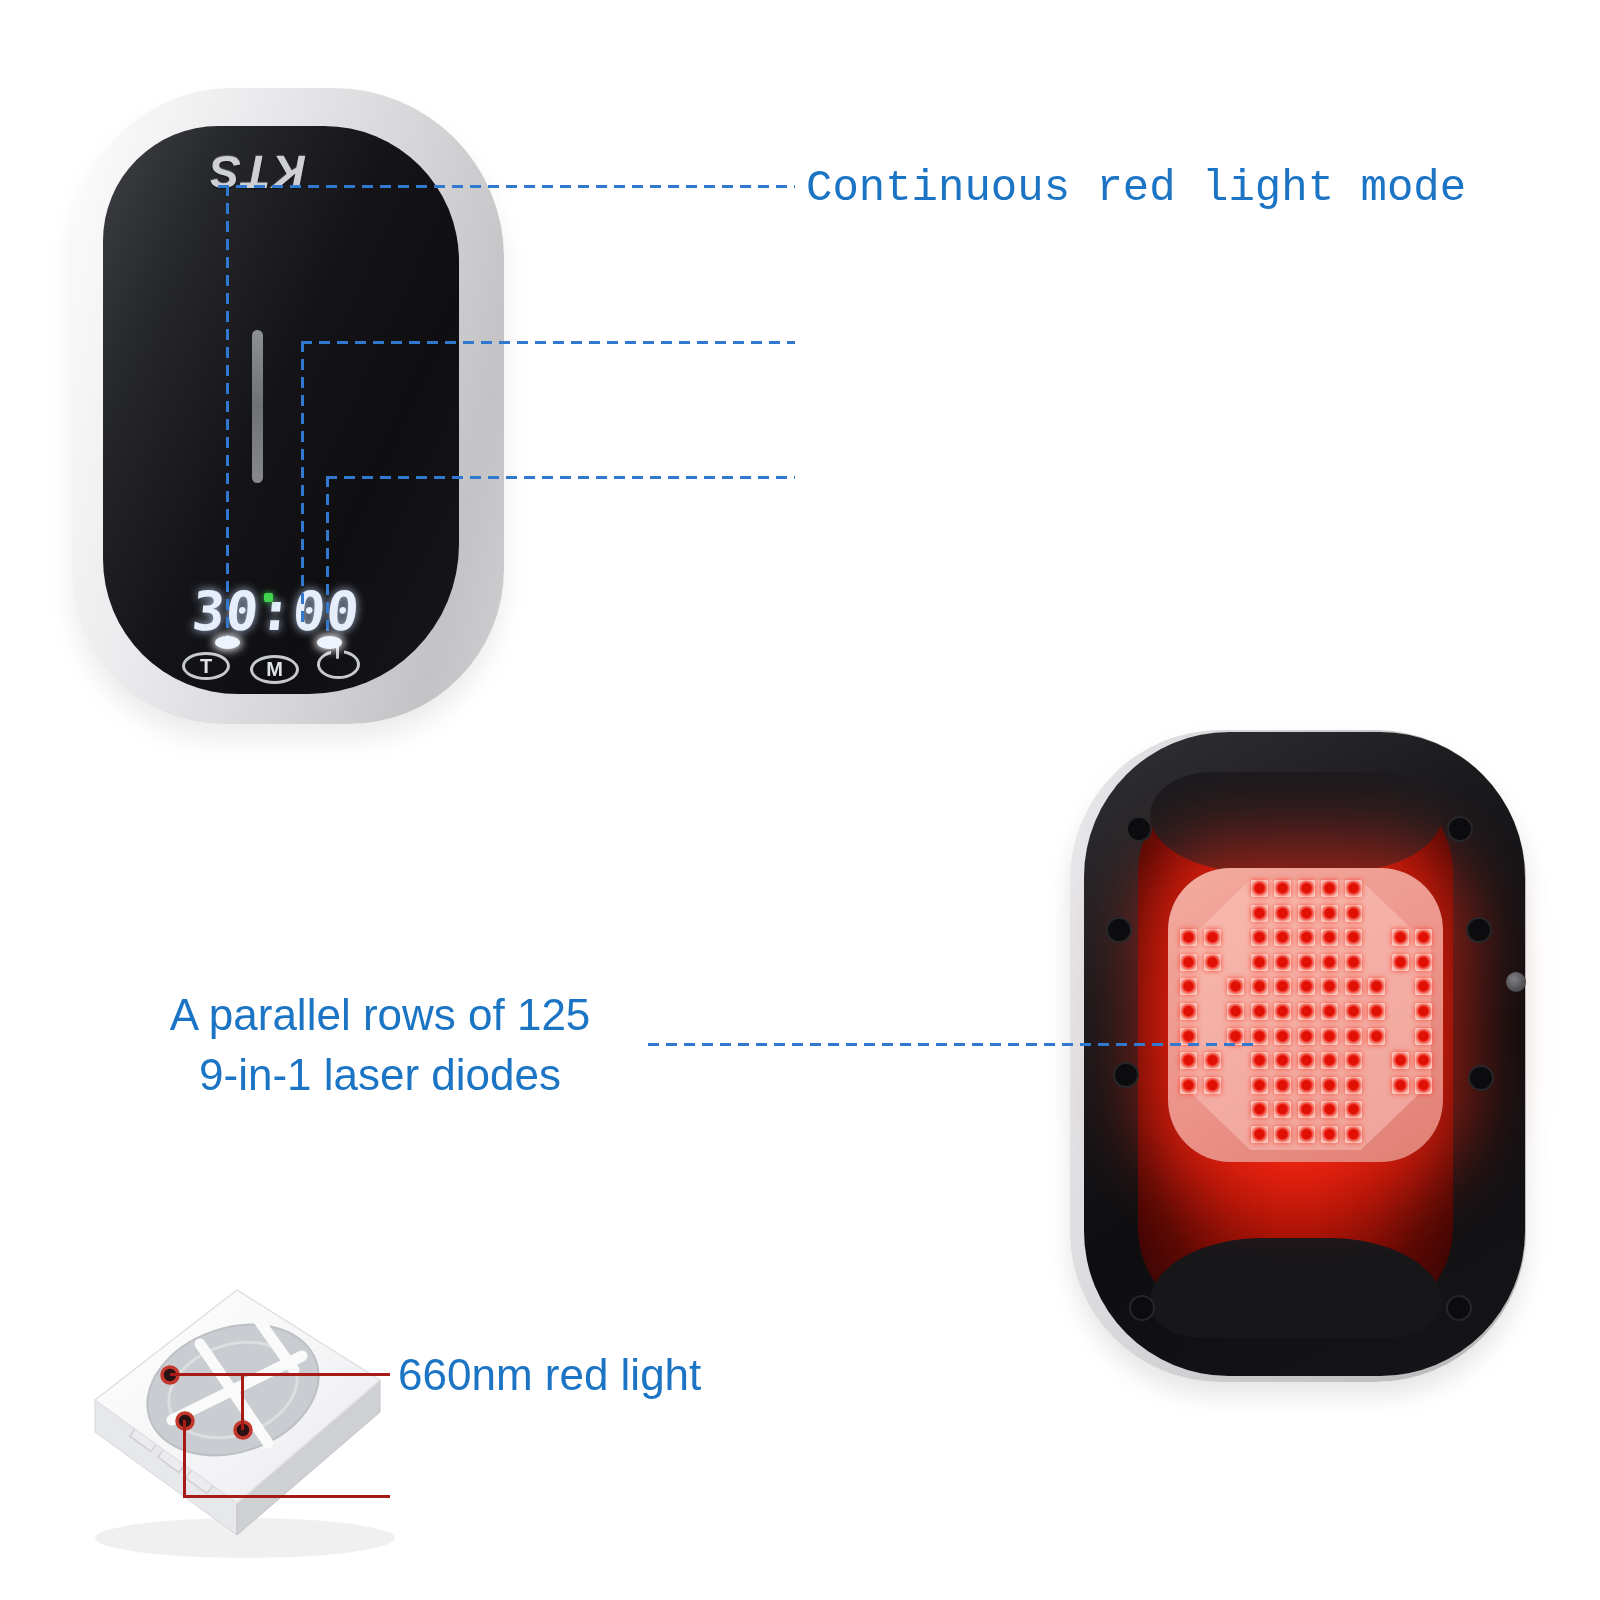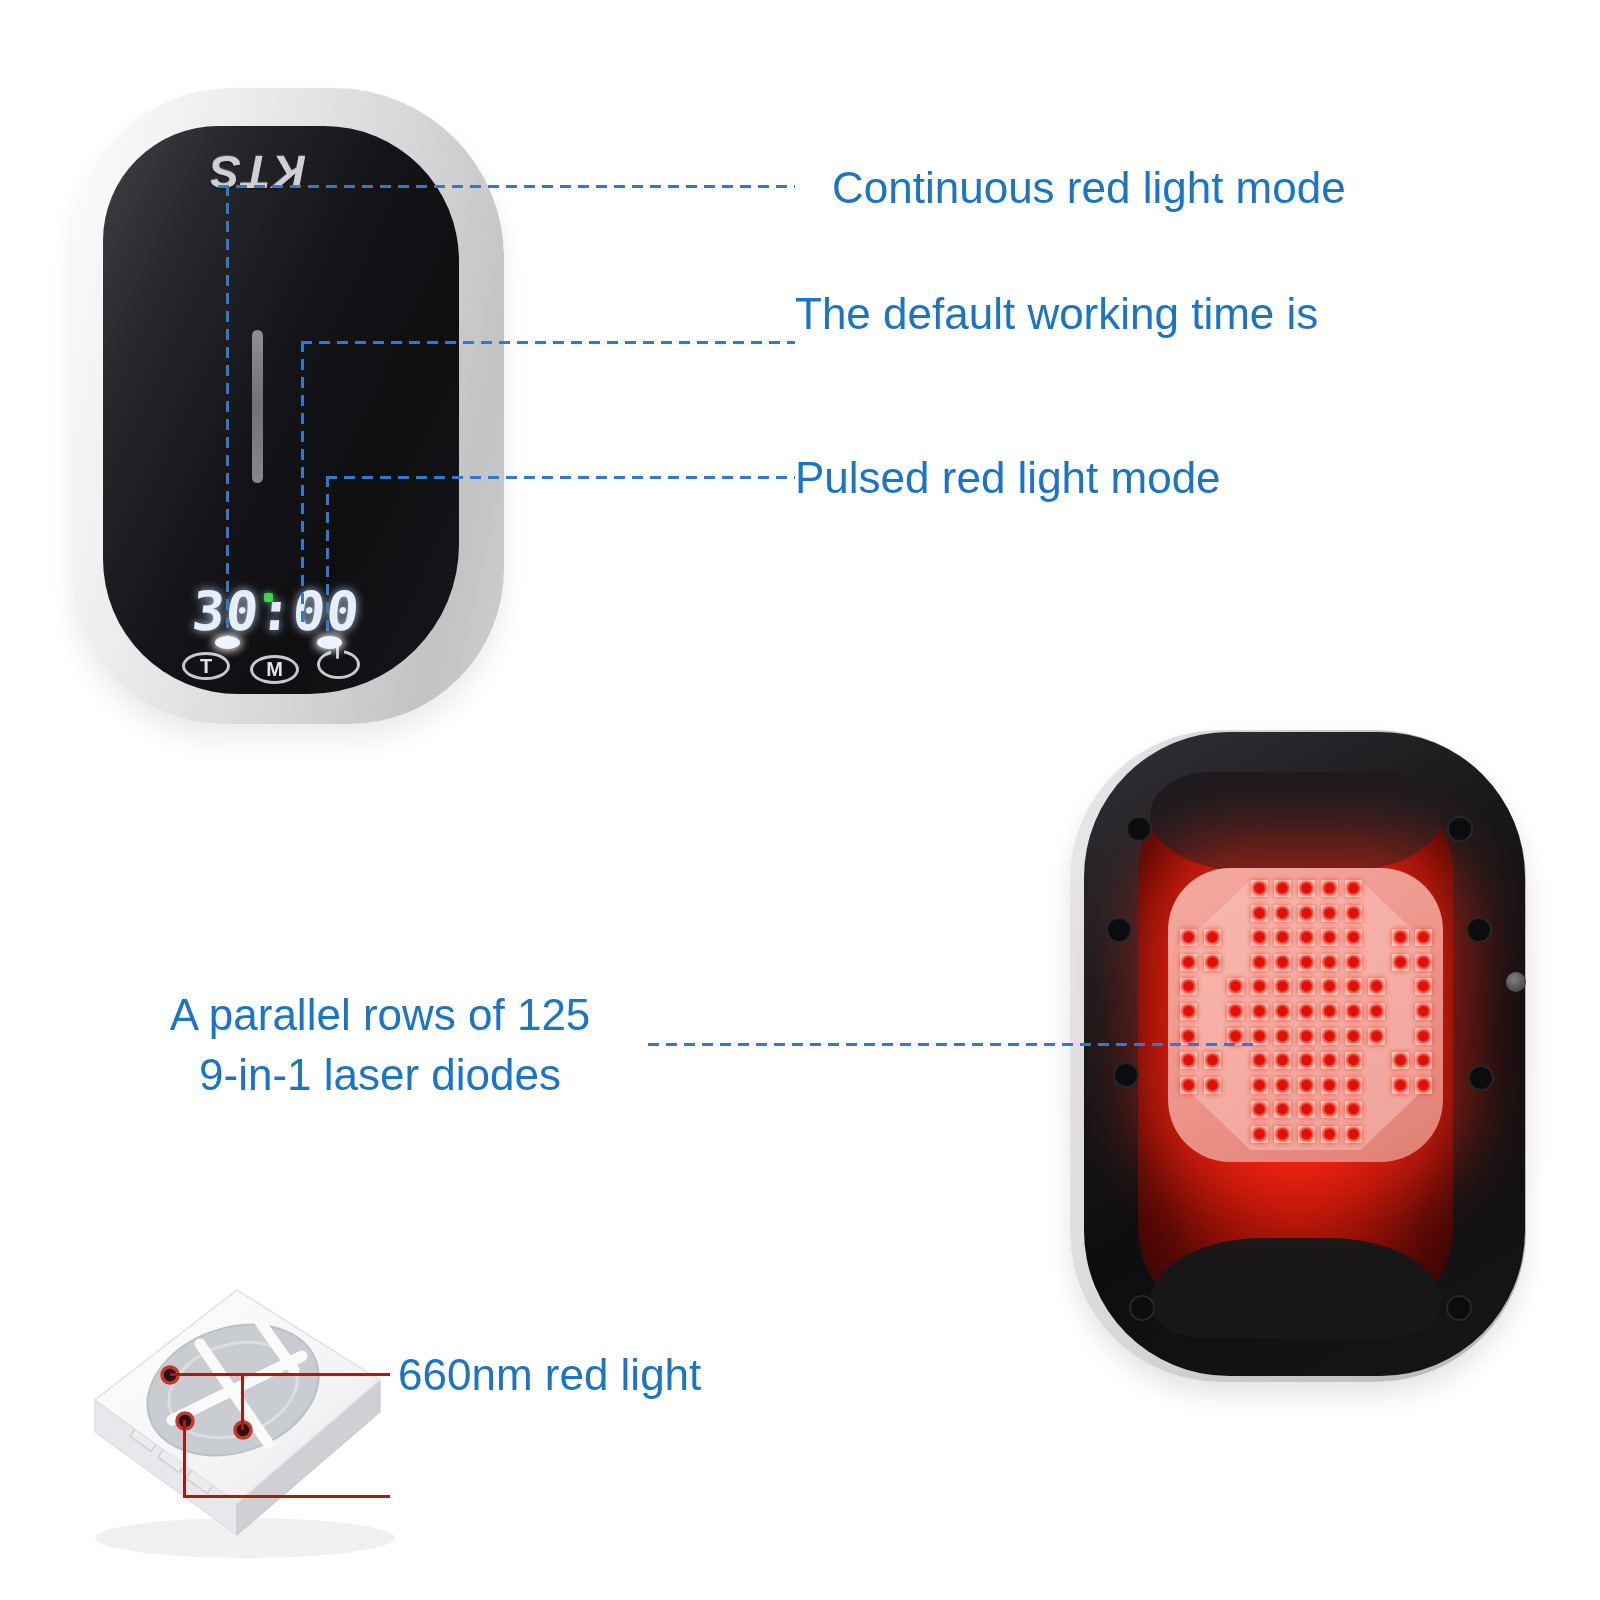--- a/index.html
+++ b/index.html
@@ -96,27 +96,25 @@
 
   <div class="abs dash-h" style="left:301px;top:341px;width:494px;"></div>
   <div class="abs dash-v" style="left:301px;top:341px;height:282px;"></div>
 
   <div class="abs dash-h" style="left:326px;top:476px;width:469px;"></div>
   <div class="abs dash-v" style="left:326px;top:476px;height:163px;"></div>
   <div class="abs end-dot" style="left:317px;top:636px;"></div>
 
   <div class="abs dash-h" style="left:648px;top:1043px;width:610px;"></div>
 
-  <div class="abs blue-text" style="left:832px;top:162px;">Continuous red light mode</div>
+  <div class="abs blue-text" style="left:806px;top:162px;font-family:Liberation Mono, monospace;">Continuous red light mode</div>
 
   <div class="abs blue-text two-line" style="left:795px;top:283px;">
-    <div>The default working time is</div>
   </div>
 
-  <div class="abs blue-text" style="left:795px;top:452px;">Pulsed red light mode</div>
 
   <div class="abs blue-text two-line" style="left:115px;top:985px;width:530px;text-align:center;line-height:60px;">
     <div>A parallel rows of 125</div>
     <div>9-in-1 laser diodes</div>
   </div>
 
   <div class="abs dev2-rim"></div>
   <div class="abs dev2-body"></div>
   <div class="abs dev2-cavity"></div>
   <div class="abs dev2-flap-top"></div>

